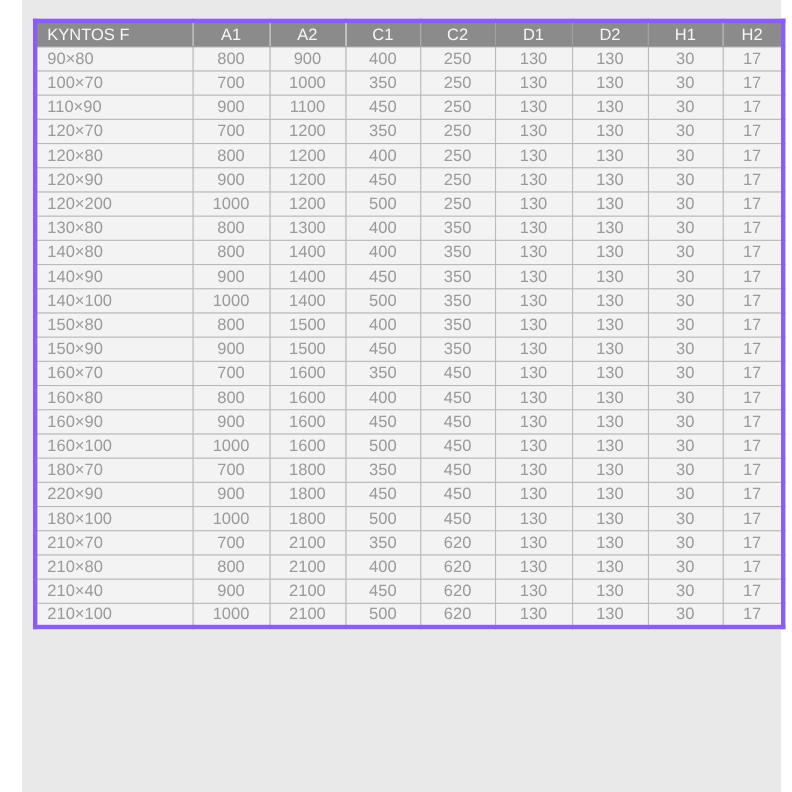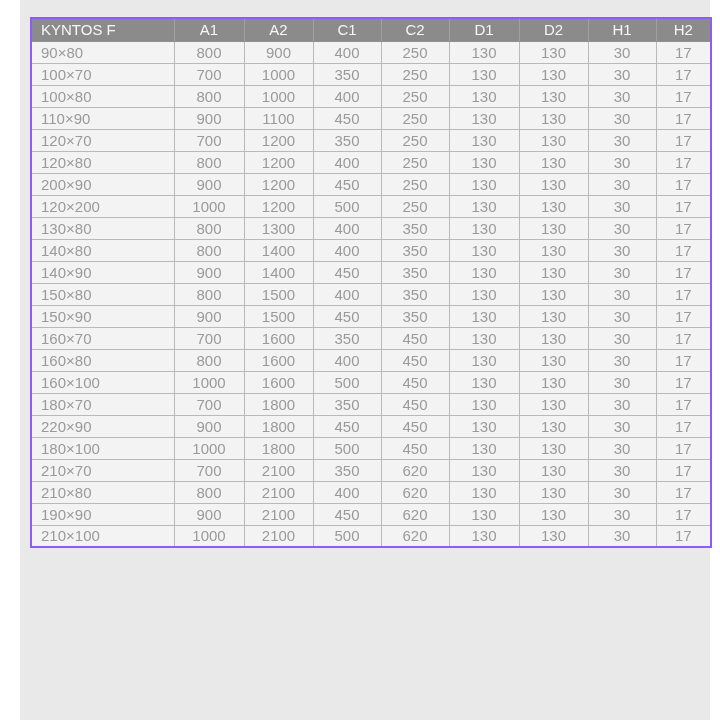--- a/index.html
+++ b/index.html
@@ -20,21 +20,21 @@
     height: 720px;
     background: #e9e9e9;
   }
   table.spec {
     position: absolute;
     left: 10px;
     top: 17px;
     border-collapse: collapse;
     table-layout: fixed;
     width: 680px;
-    border: 2px solid #8b5cf6;
+    border: 4px solid #8b5cf6;
   }
   table.spec th, table.spec td {
     border: 1px solid #b9b9b9;
     padding: 0;
     font-size: 15px;
     text-align: center;
     white-space: nowrap;
     overflow: hidden;
   }
   table.spec thead th {
@@ -101,31 +101,20 @@
           <td>700</td>
           <td>1000</td>
           <td>350</td>
           <td>250</td>
           <td>130</td>
           <td>130</td>
           <td>30</td>
           <td>17</td>
         </tr>
         <tr>
-          <td class="first">100×80</td>
-          <td>800</td>
-          <td>1000</td>
-          <td>400</td>
-          <td>250</td>
-          <td>130</td>
-          <td>130</td>
-          <td>30</td>
-          <td>17</td>
-        </tr>
-        <tr>
           <td class="first">110×90</td>
           <td>900</td>
           <td>1100</td>
           <td>450</td>
           <td>250</td>
           <td>130</td>
           <td>130</td>
           <td>30</td>
           <td>17</td>
         </tr>
@@ -145,21 +134,21 @@
           <td>800</td>
           <td>1200</td>
           <td>400</td>
           <td>250</td>
           <td>130</td>
           <td>130</td>
           <td>30</td>
           <td>17</td>
         </tr>
         <tr>
-          <td class="first">200×90</td>
+          <td class="first">120×90</td>
           <td>900</td>
           <td>1200</td>
           <td>450</td>
           <td>250</td>
           <td>130</td>
           <td>130</td>
           <td>30</td>
           <td>17</td>
         </tr>
         <tr>
@@ -200,20 +189,31 @@
           <td>900</td>
           <td>1400</td>
           <td>450</td>
           <td>350</td>
           <td>130</td>
           <td>130</td>
           <td>30</td>
           <td>17</td>
         </tr>
         <tr>
+          <td class="first">140×100</td>
+          <td>1000</td>
+          <td>1400</td>
+          <td>500</td>
+          <td>350</td>
+          <td>130</td>
+          <td>130</td>
+          <td>30</td>
+          <td>17</td>
+        </tr>
+        <tr>
           <td class="first">150×80</td>
           <td>800</td>
           <td>1500</td>
           <td>400</td>
           <td>350</td>
           <td>130</td>
           <td>130</td>
           <td>30</td>
           <td>17</td>
         </tr>
@@ -244,20 +244,31 @@
           <td>800</td>
           <td>1600</td>
           <td>400</td>
           <td>450</td>
           <td>130</td>
           <td>130</td>
           <td>30</td>
           <td>17</td>
         </tr>
         <tr>
+          <td class="first">160×90</td>
+          <td>900</td>
+          <td>1600</td>
+          <td>450</td>
+          <td>450</td>
+          <td>130</td>
+          <td>130</td>
+          <td>30</td>
+          <td>17</td>
+        </tr>
+        <tr>
           <td class="first">160×100</td>
           <td>1000</td>
           <td>1600</td>
           <td>500</td>
           <td>450</td>
           <td>130</td>
           <td>130</td>
           <td>30</td>
           <td>17</td>
         </tr>
@@ -310,21 +321,21 @@
           <td>800</td>
           <td>2100</td>
           <td>400</td>
           <td>620</td>
           <td>130</td>
           <td>130</td>
           <td>30</td>
           <td>17</td>
         </tr>
         <tr>
-          <td class="first">190×90</td>
+          <td class="first">210×40</td>
           <td>900</td>
           <td>2100</td>
           <td>450</td>
           <td>620</td>
           <td>130</td>
           <td>130</td>
           <td>30</td>
           <td>17</td>
         </tr>
         <tr>

